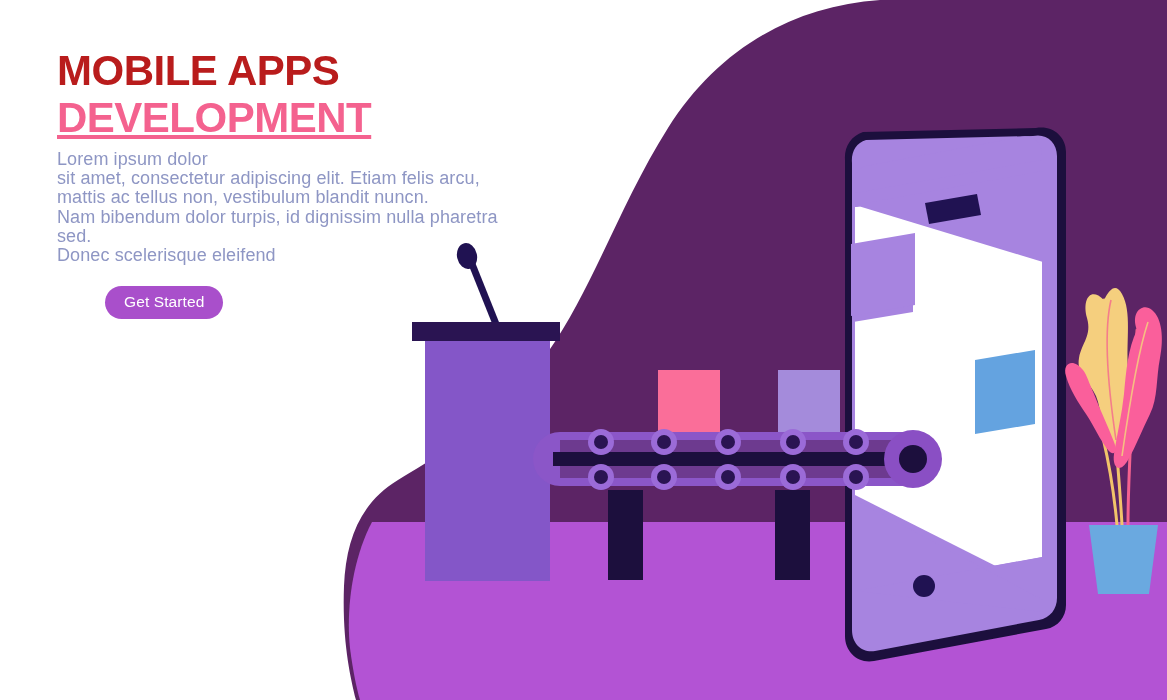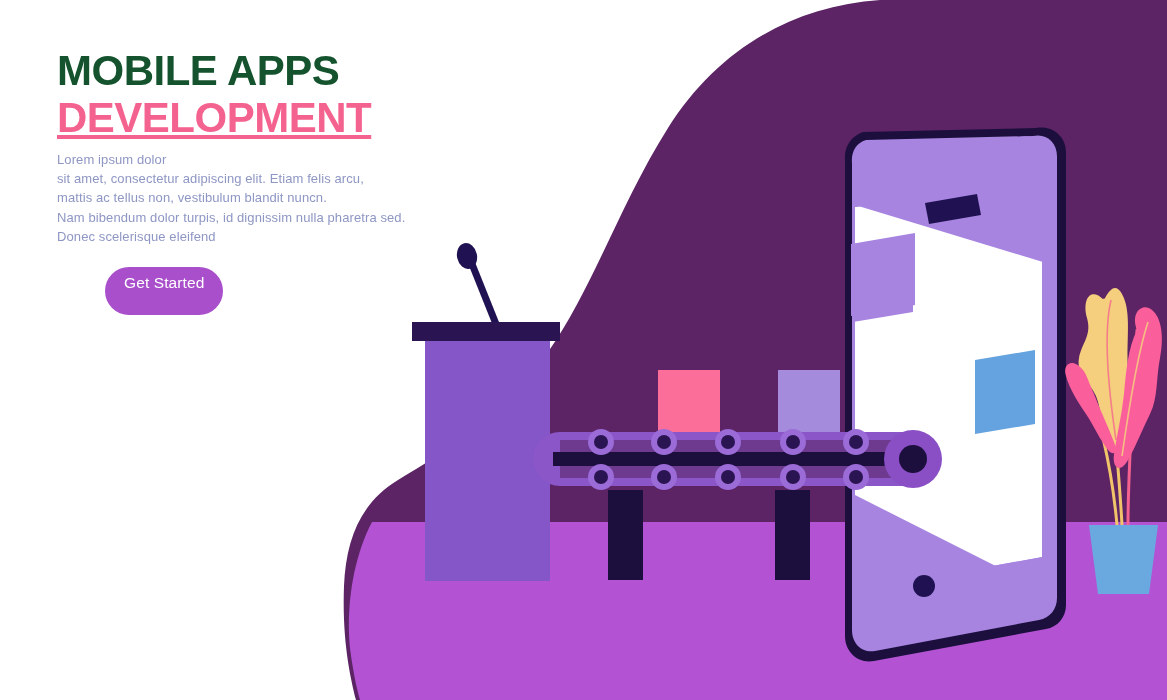--- a/index.html
+++ b/index.html
@@ -24,46 +24,46 @@
     position:absolute;
     left:57px; top:50px;
     width:470px;
     z-index:40;
   }
   .headline-1 {
     font-size:42px;
     font-weight:bold;
     letter-spacing:-0.5px;
     line-height:1.02;
-    color:#14532d;
+    color:#b91c1c;
     white-space:nowrap;
   }
   .headline-2 {
     font-size:42px;
     font-weight:bold;
     letter-spacing:-0.5px;
     line-height:1.02;
     color:#f4628f;
     white-space:nowrap;
     margin-top:4px;
     text-decoration:underline;
   }
   .body-copy {
     margin-top:10px;
-    font-size:13px;
+    font-size:18px;
     line-height:19.3px;
     color:#8e96c4;
     white-space:pre-line;
     letter-spacing:0.1px;
   }
   .cta {
     display:inline-block;
     margin-top:21px;
     margin-left:48px;
-    padding:8px 19px 24px;
+    padding:8px 19px 9px;
     background:#a94fcb;
     color:#ffffff;
     font-size:15.5px;
     border:none;
     border-radius:999px;
     cursor:pointer;
     letter-spacing:0.1px;
     line-height:1;
   }
 </style>

